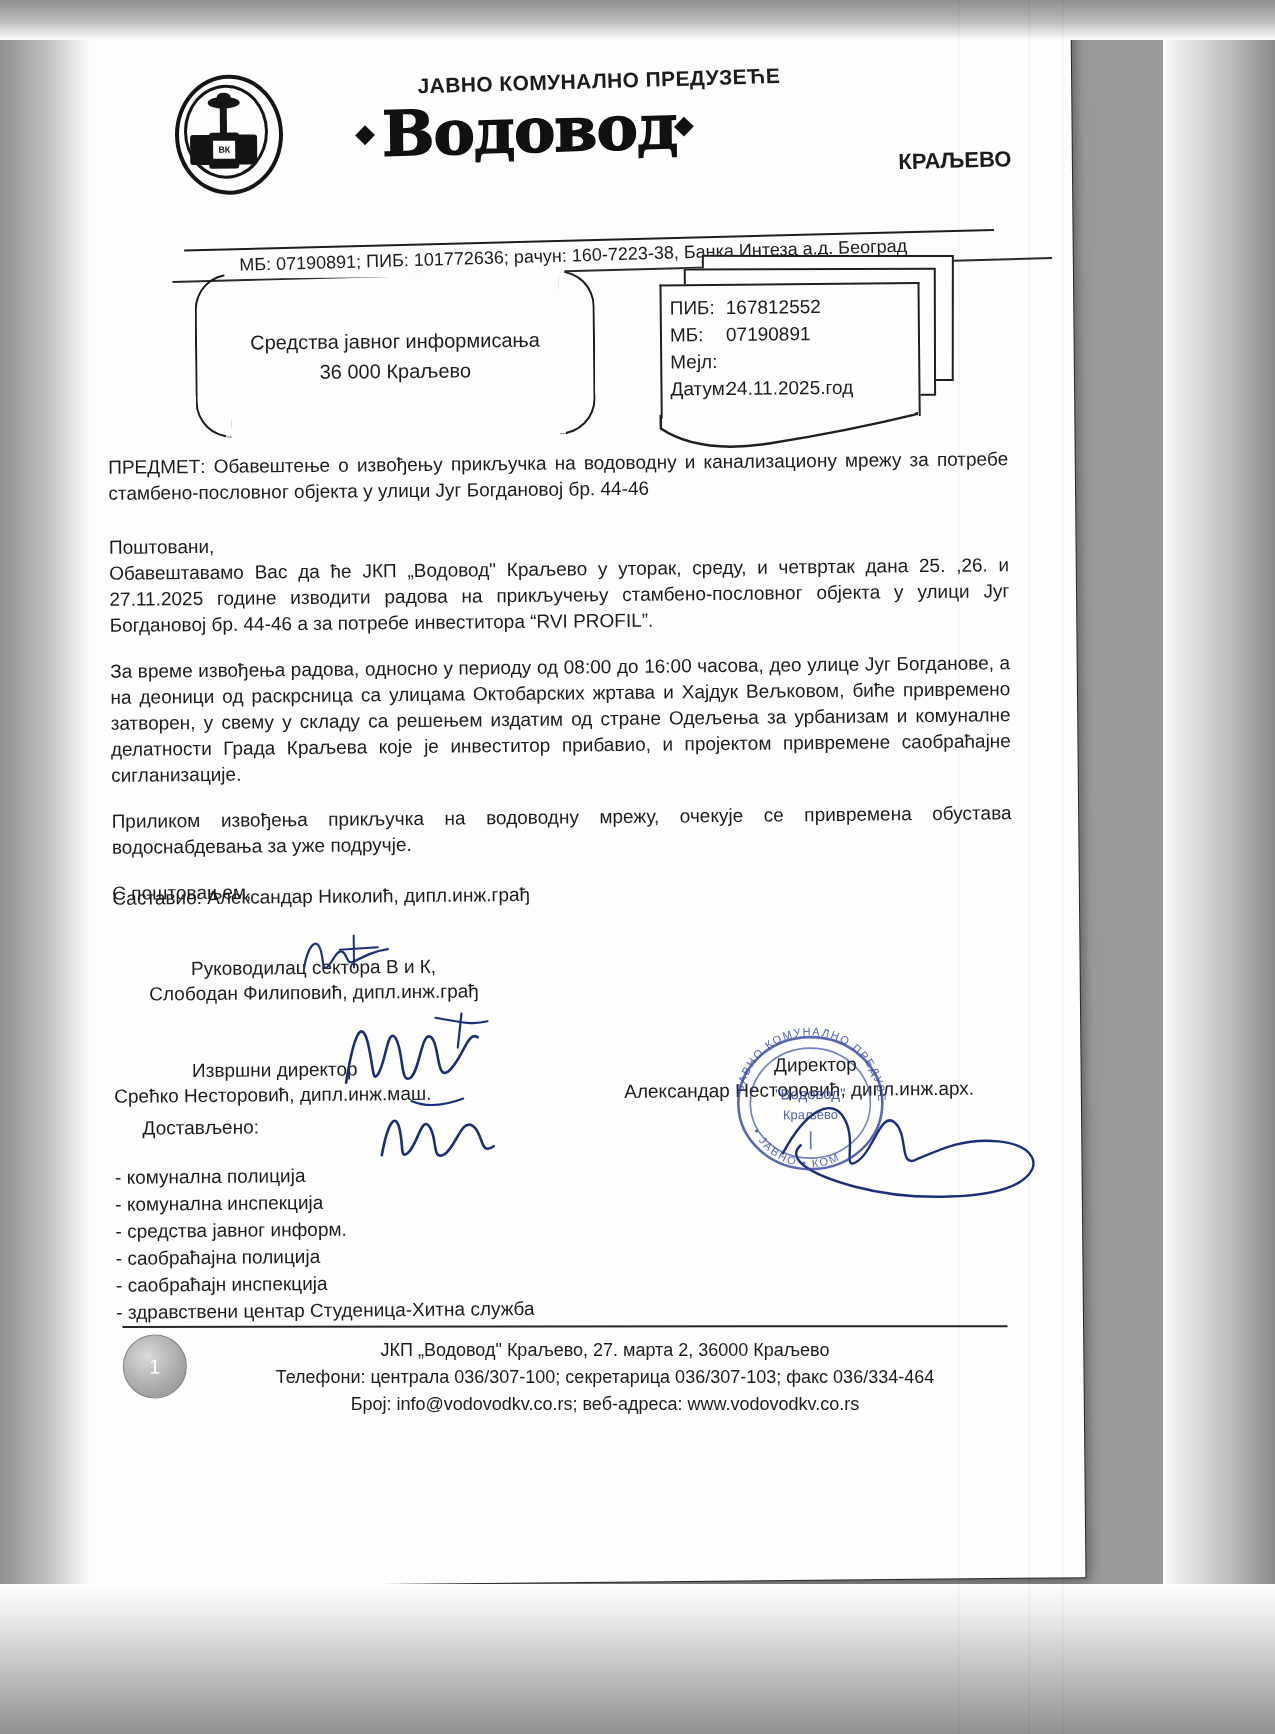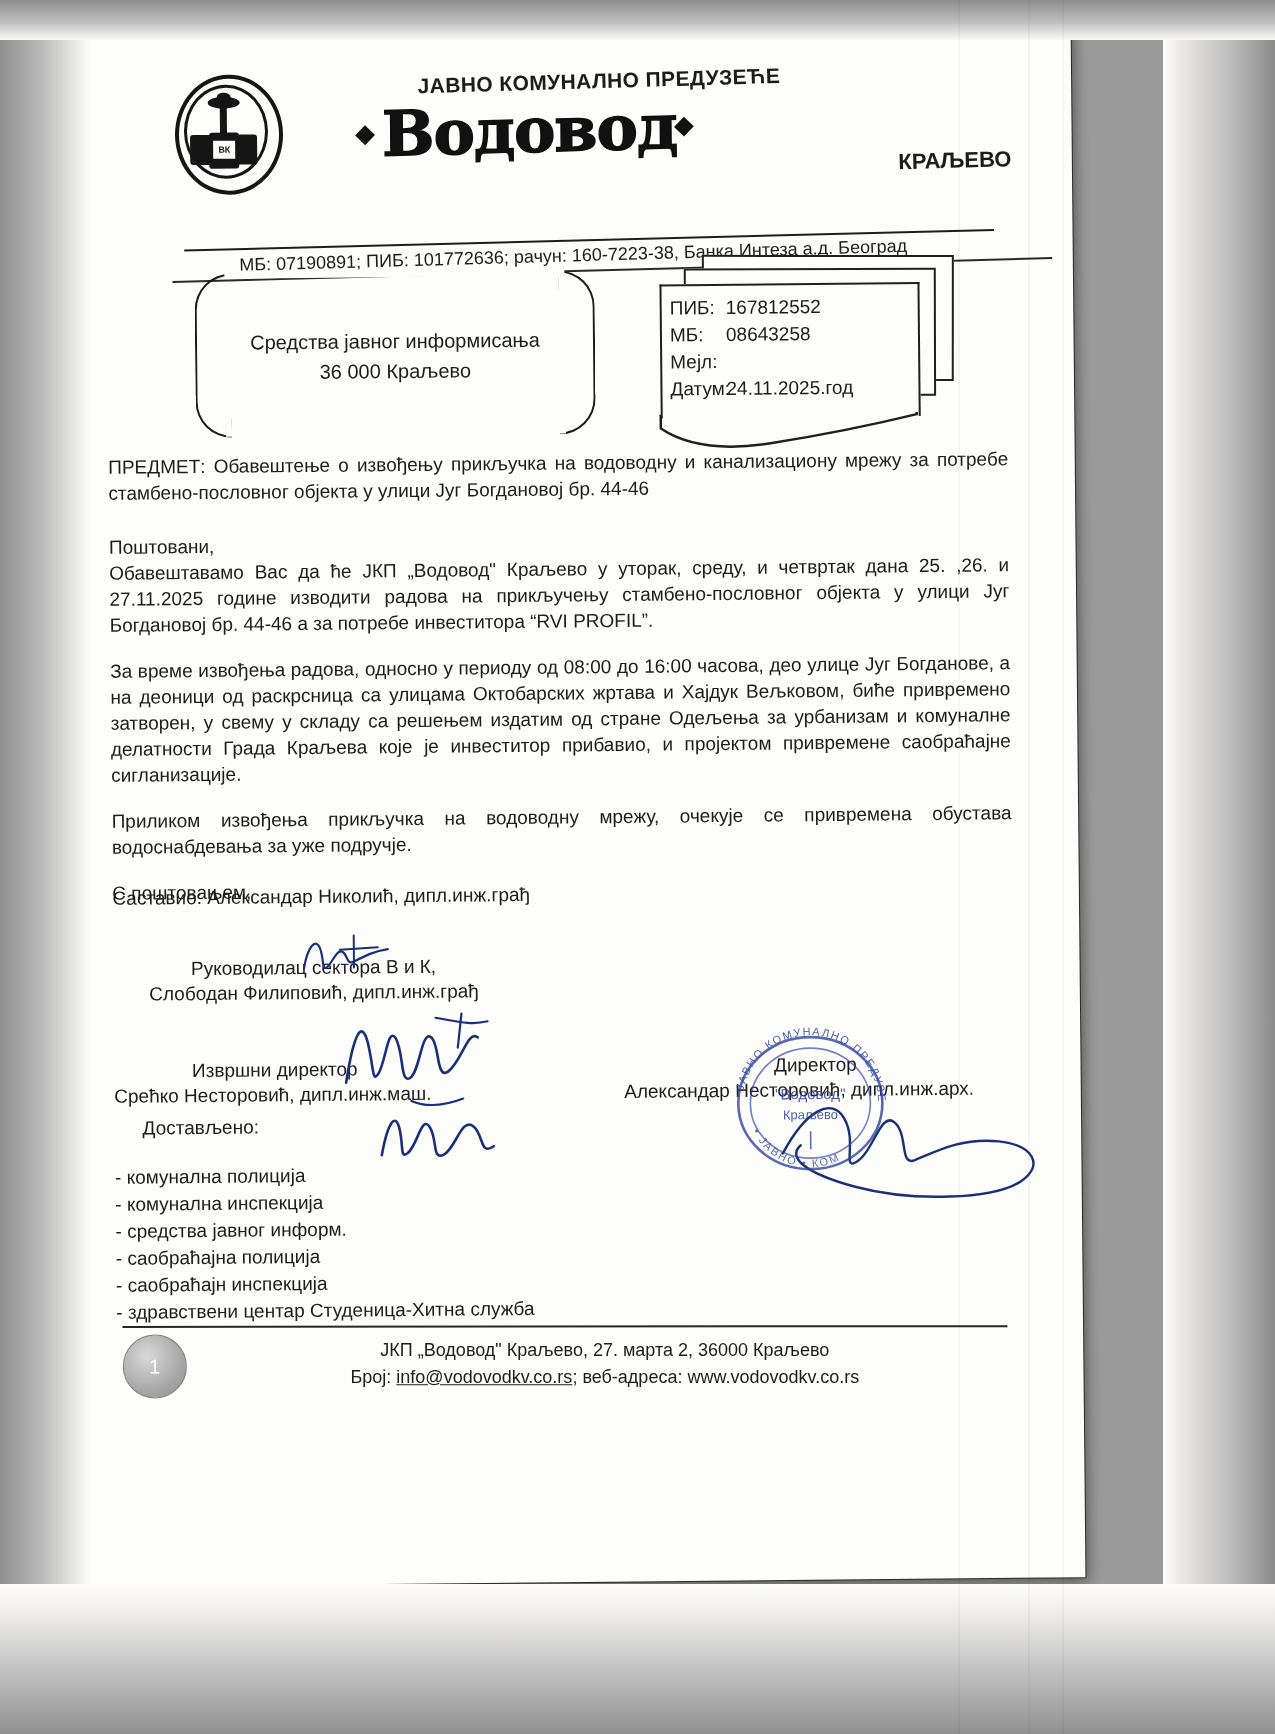--- a/index.html
+++ b/index.html
@@ -204,21 +204,21 @@
     position:absolute;left:18px;top:1305px;width:62px;height:62px;border-radius:50%;
     background:radial-gradient(circle at 38% 34%,#d9d9d9 0%,#a8a8a8 60%,#8e8e8e 100%);
     border:1px solid #7d7d7d;
     display:flex;align-items:center;justify-content:center;
     font-size:20px;color:#fff;
   }
   .footer{
     position:absolute;left:95px;top:1312px;width:810px;text-align:center;
     font-size:18px;line-height:27px;transform:rotate(.55deg);
   }
-  .footer .ul{text-decoration:underline;}
+  .footer .ul{}
 
   
   .band{position:absolute;top:0;width:2px;height:1734px;background:rgba(0,0,0,.03);}
 </style>
 </head>
 <body>
 
 <div id="page">
 
   <div id="sheet"></div>
@@ -272,21 +272,21 @@
           <path d="M2 0 L2 14 Q40 40 110 30 Q190 18 258 2 L258 0" fill="none" stroke="#1f1f1f" stroke-width="2.5"></path>
         </svg>
       </div>
       <div class="rows">
         <div class="r">
           <span class="k">ПИБ:</span>
           <span class="v">167812552</span>
         </div>
         <div class="r">
           <span class="k">МБ:</span>
-          <span class="v">08643258</span>
+          <span class="v">07190891</span>
         </div>
         <div class="r">
           <span class="k">Мејл:</span>
           <span class="v"></span>
         </div>
         <div class="r">
           <span class="k">Датум:</span>
           <span class="v">24.11.2025.год</span>
         </div>
       </div>
@@ -381,20 +381,21 @@
         <li>- саобраћајна полиција</li>
         <li>- саобраћајн инспекција</li>
         <li>- здравствени центар Студеница-Хитна служба</li>
       </ul>
     </div>
 
     <div class="footrule"></div>
     <div class="pagecircle">1</div>
     <div class="footer">
       <div>ЈКП „Водовод" Краљево, 27. марта 2, 36000 Краљево</div>
+      <div>Телефони: централа 036/307-100; секретарица 036/307-103; факс 036/334-464</div>
       <div>
         <span>Број: </span><span class="ul">info@vodovodkv.co.rs</span><span>; веб-адреса: </span><span>www.vodovodkv.co.rs</span>
       </div>
     </div>
 
   </div>
 
   <div class="shadow-left"></div>
   <div class="shadow-right"></div>
   <div class="shadow-top"></div>

